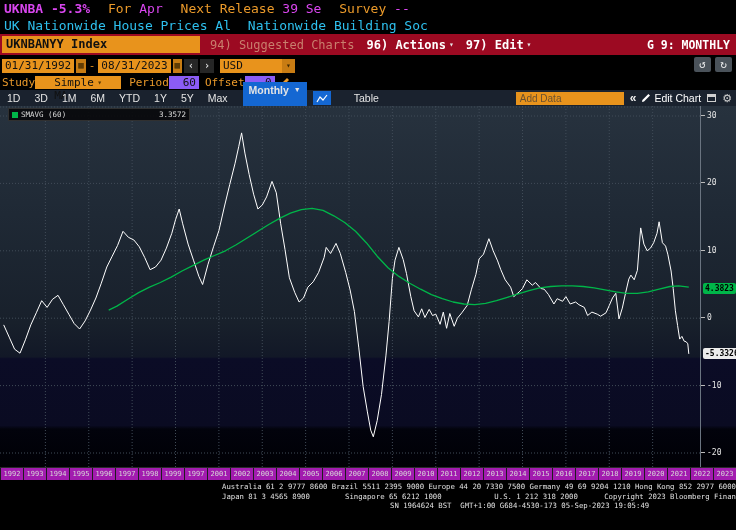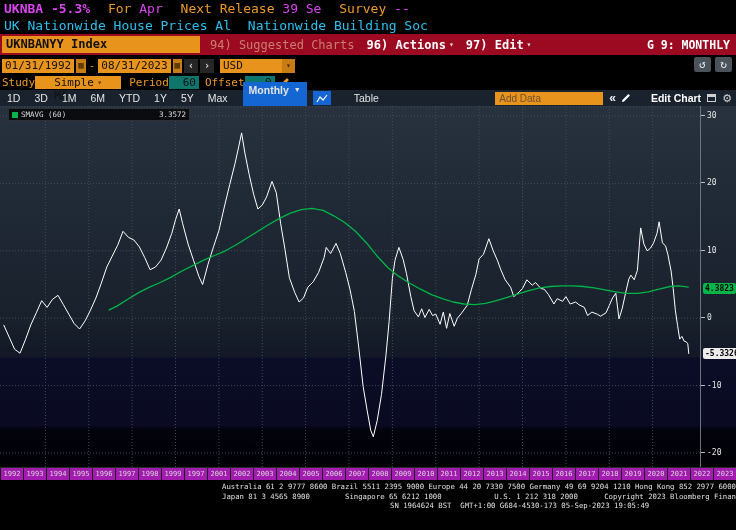--- a/index.html
+++ b/index.html
@@ -39,38 +39,38 @@
   .histbtns { position:absolute; right:4px; top:2px; display:flex; gap:4px; }
   .histbtns span { background:#4a525a; color:#eee; width:17px; height:15px; line-height:15px;
     text-align:center; border-radius:2px; font-size:11px; }
 
   .row-study { height:16px; display:flex; align-items:center; gap:0; padding-left:2px;
     background:#000; font-size:11px; }
   .row-study .lbl { color:#eb9a2a; }
   .sel-ma { background:#e8931c; color:#111; height:13px; line-height:13px; padding:0 19px; width:86px;
     display:flex; justify-content:space-between; }
   .sel-ma .car { font-size:8px; color:#5a3a00; }
-  .num { background:#0f766e; color:#111; height:13px; line-height:13px; width:30px; text-align:right;
+  .num { background:#8b5cf6; color:#111; height:13px; line-height:13px; width:30px; text-align:right;
     padding-right:3px; }
 
   
   .rangebar { height:16px; background:#1a222e; display:flex; align-items:center;
     font-family:"Liberation Sans", sans-serif; font-size:10.5px; color:#e4e4e4; }
   .tab { padding:0 7px; height:16px; line-height:16px; }
   .intv { background:#1467d2; height:32px; line-height:16px; padding:0 6px; margin-left:8px;
     display:flex; gap:5px; font-weight:bold; }
   .intv .car { font-size:7px; }
   .mini { background:#1467d2; width:18px; height:14px; margin-left:6px; display:flex;
     align-items:center; justify-content:center; }
   .tbl-btn { margin-left:16px; }
   .rb-right { margin-left:auto; display:flex; align-items:center; gap:6px; padding-right:4px; }
   .add-data { background:#e8931c; color:#6b5130; width:108px; height:13px; line-height:13px;
     padding:0 4px; font-size:10px; }
   .chev { color:#eee; font-size:12px; font-weight:bold; letter-spacing:-1px; }
-  .editchart { color:#fff; font-weight:bold; display:flex; align-items:center; gap:20px; }
+  .editchart { color:#fff; font-weight:normal; display:flex; align-items:center; gap:3px; }
   .frame-ico { width:9px; height:8px; border:1px solid #cfcfcf; border-top:3px solid #cfcfcf;
     display:inline-block; }
   .gear { color:#cfcfcf; font-size:11px; }
 
   
   .chartwrap { position:relative; width:736px; height:361px;
     background:linear-gradient(to bottom,
       #27323e 0%, #1f2935 30%, #18202b 60%, #121827 69.5%,
       #0b0c26 70%, #0a0b22 88.5%, #02030c 89.5%, #000005 100%); }
   .plot { position:absolute; left:0; top:0; }

